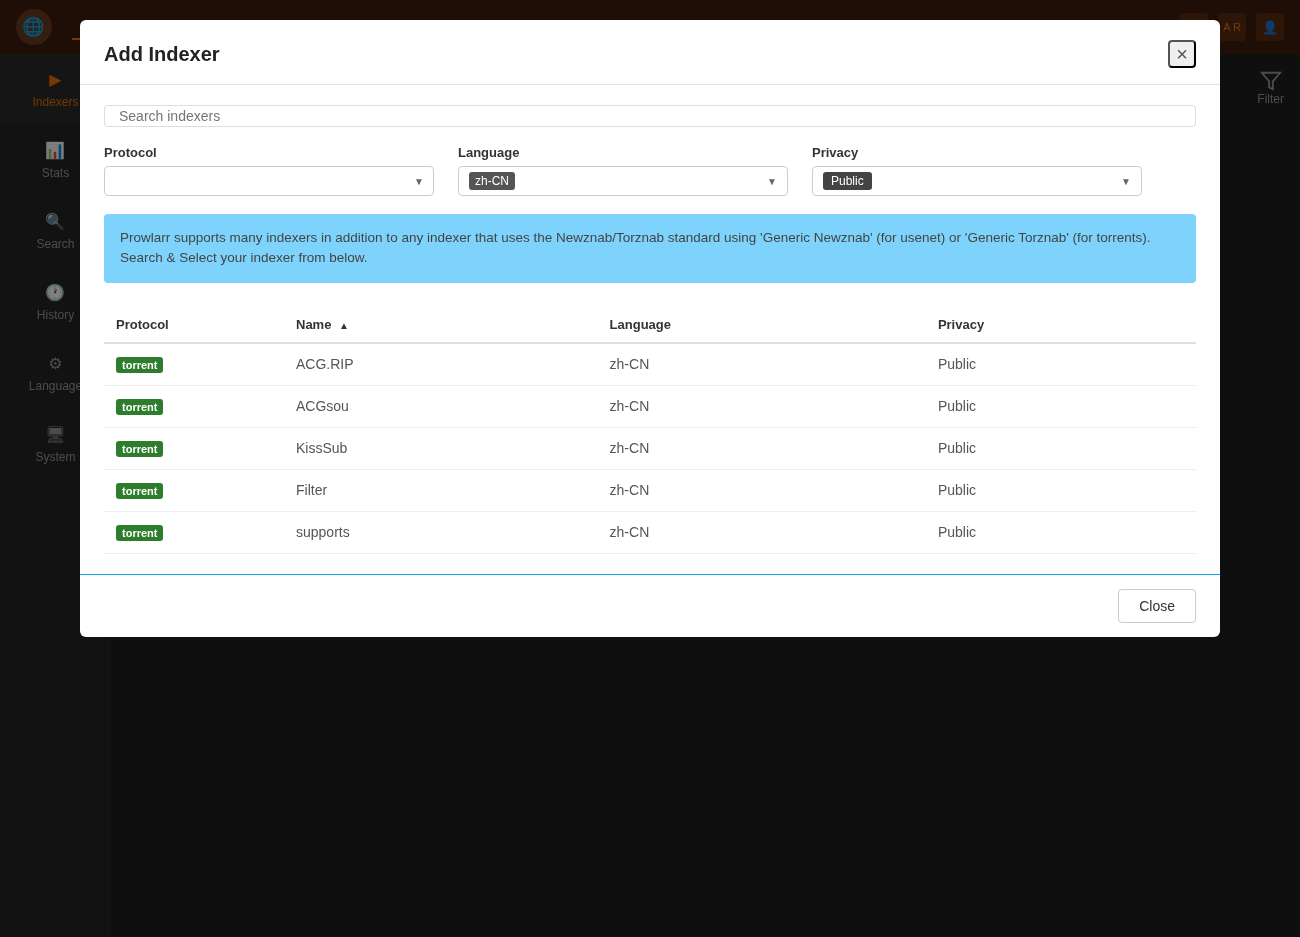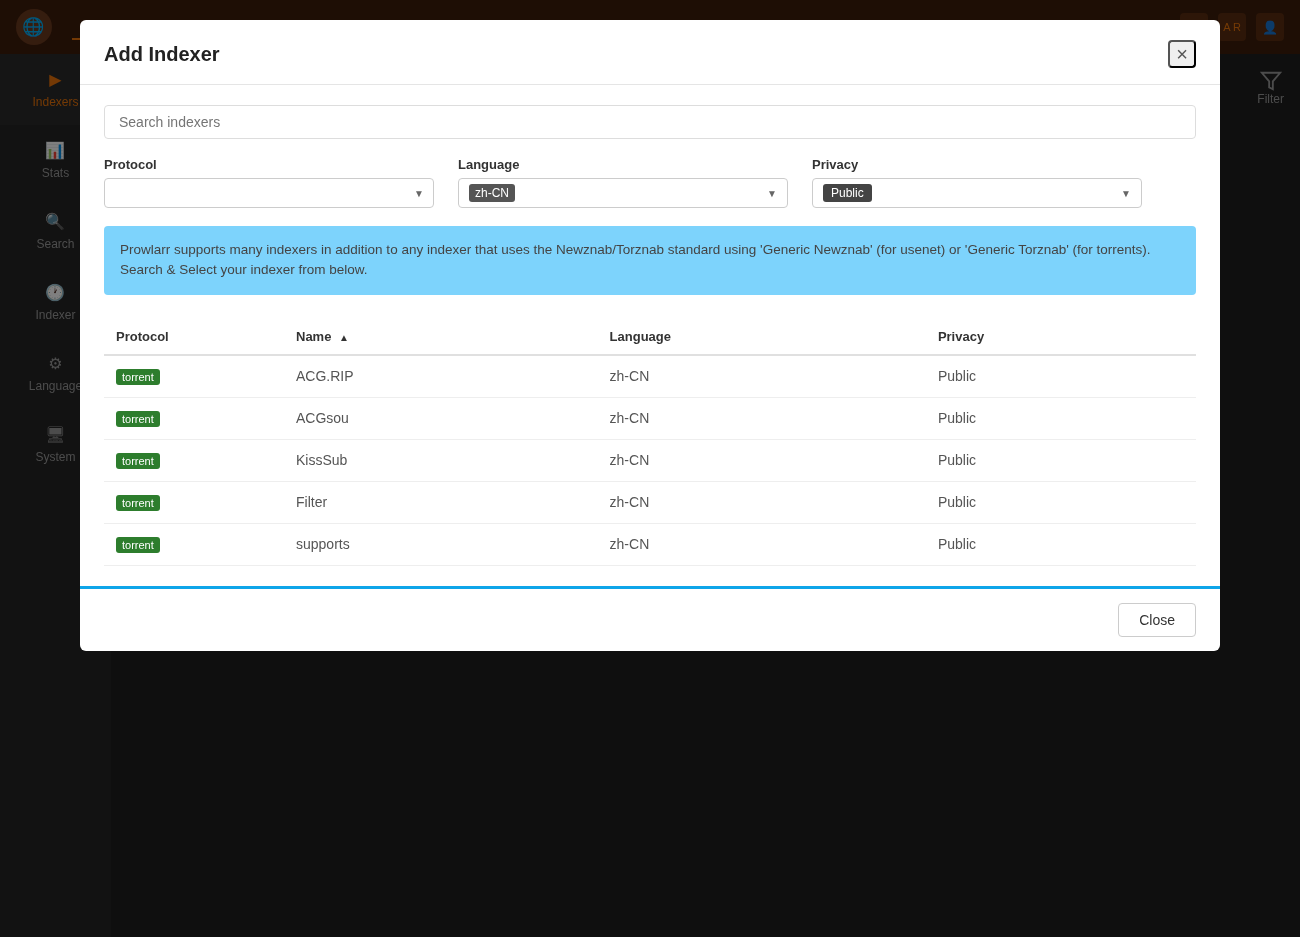--- a/index.html
+++ b/index.html
@@ -166,21 +166,21 @@
 
     .modal-body {
       padding: 20px 24px;
       flex: 1;
       overflow-y: auto;
     }
 
     
     .search-indexers {
       width: 100%;
-      padding: 8px 14px;
+      padding: 2px 14px;
       border: 1px solid #ddd;
       border-radius: 4px;
       font-size: 14px;
       color: #333;
       outline: none;
       margin-bottom: 18px;
     }
 
     
     .filters-row {
@@ -321,28 +321,28 @@
       border-bottom: 1px solid #eee;
       color: #555;
       font-size: 14px;
     }
     .torrent-badge {
       background: #2d7d2d;
       color: #fff;
       font-size: 11px;
       padding: 2px 6px;
       border-radius: 3px;
-      font-weight: 400;
+      font-weight: 700;
       display: inline-block;
     }
 
     
     .modal-footer {
       padding: 14px 24px;
-      border-top: 3px solid #0ea5e9;
+      border-top: 1px solid #0ea5e9;
       display: flex;
       justify-content: flex-end;
     }
     .btn-close {
       padding: 8px 20px;
       border: 1px solid #ccc;
       border-radius: 4px;
       background: #fff;
       color: #333;
       font-size: 14px;
@@ -384,21 +384,21 @@
   <div class="sidebar-item">
     <span class="sidebar-icon">📊</span>
     <span>Stats</span>
   </div>
   <div class="sidebar-item">
     <span class="sidebar-icon">🔍</span>
     <span>Search</span>
   </div>
   <div class="sidebar-item">
     <span class="sidebar-icon">🕐</span>
-    <span>Indexer</span>
+    <span>History</span>
   </div>
   <div class="sidebar-item">
     <span class="sidebar-icon">⚙</span>
     <span>Language</span>
   </div>
   <div class="sidebar-item">
     <span class="sidebar-icon">🖥</span>
     <span>System</span>
   </div>
 </div>

